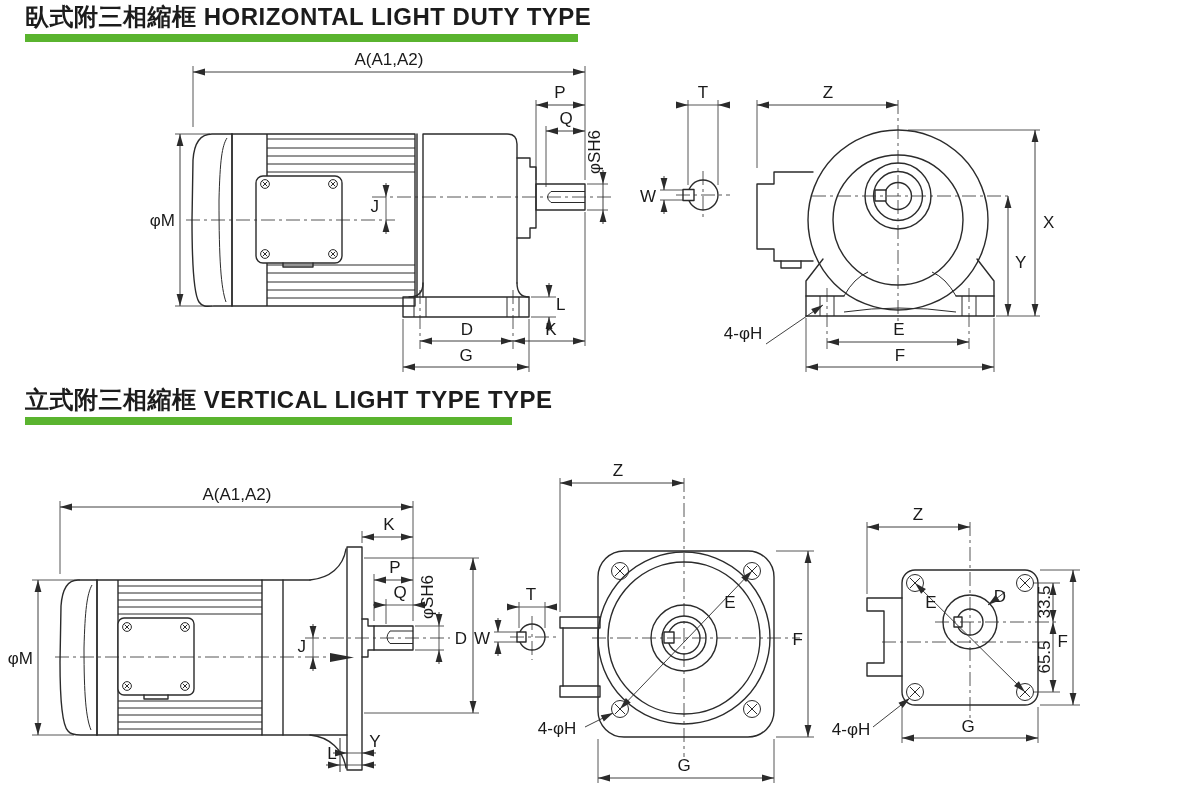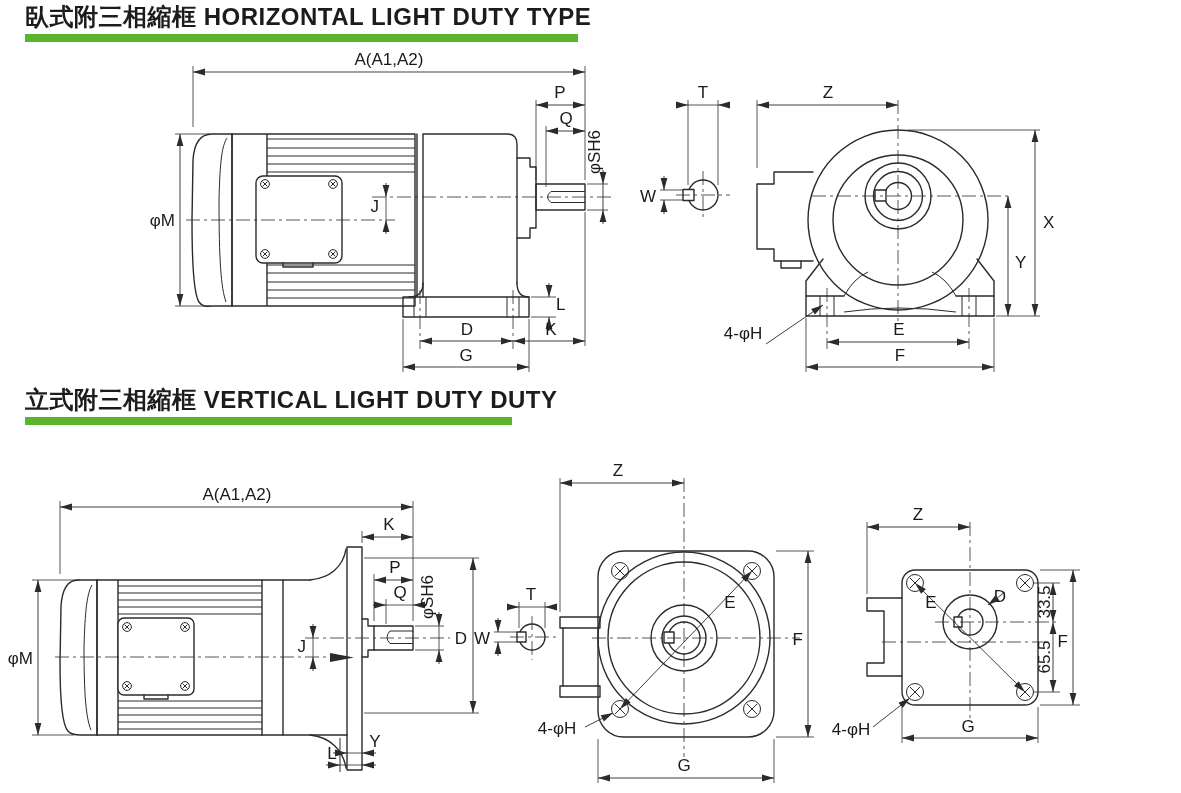--- a/index.html
+++ b/index.html
@@ -31,21 +31,21 @@
 <body>
 
 <div class="page">
 
   <div class="title-block t1">
     <div class="title"><span>臥式附三相縮框</span> <span>HORIZONTAL LIGHT DUTY TYPE</span></div>
     <div class="greenbar"></div>
   </div>
 
   <div class="title-block t2">
-    <div class="title"><span>立式附三相縮框</span> <span>VERTICAL LIGHT DUTY DUTY</span></div>
+    <div class="title"><span>立式附三相縮框</span> <span>VERTICAL LIGHT TYPE TYPE</span></div>
     <div class="greenbar"></div>
   </div>
 
   <svg class="cad" width="1181" height="793" viewBox="0 0 1181 793">
     <defs>
       <marker id="ar" markerUnits="userSpaceOnUse" markerWidth="14" markerHeight="10" refX="12.5" refY="5" orient="auto-start-reverse">
         <path d="M.5,1.6 L12.5,5 L.5,8.4 Z" fill="#2b2b2b"></path>
       </marker>
       <g id="screw">
         <circle r="4.4" class="th"></circle>

